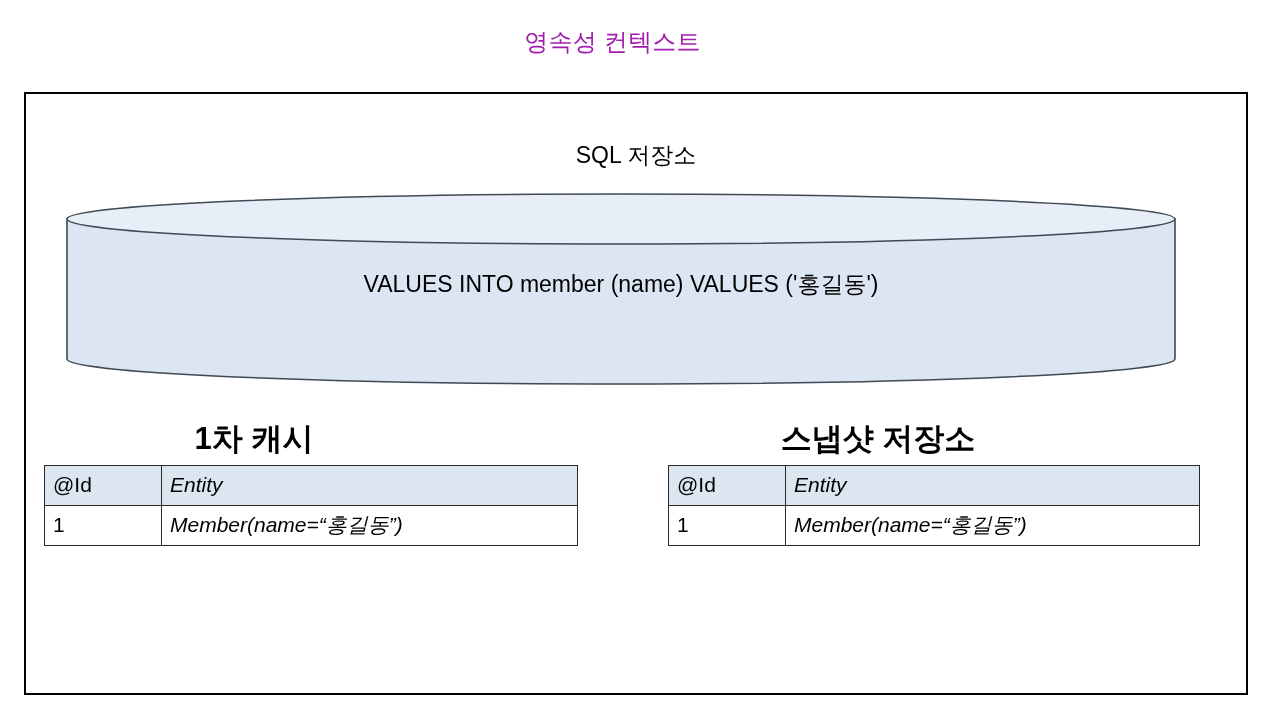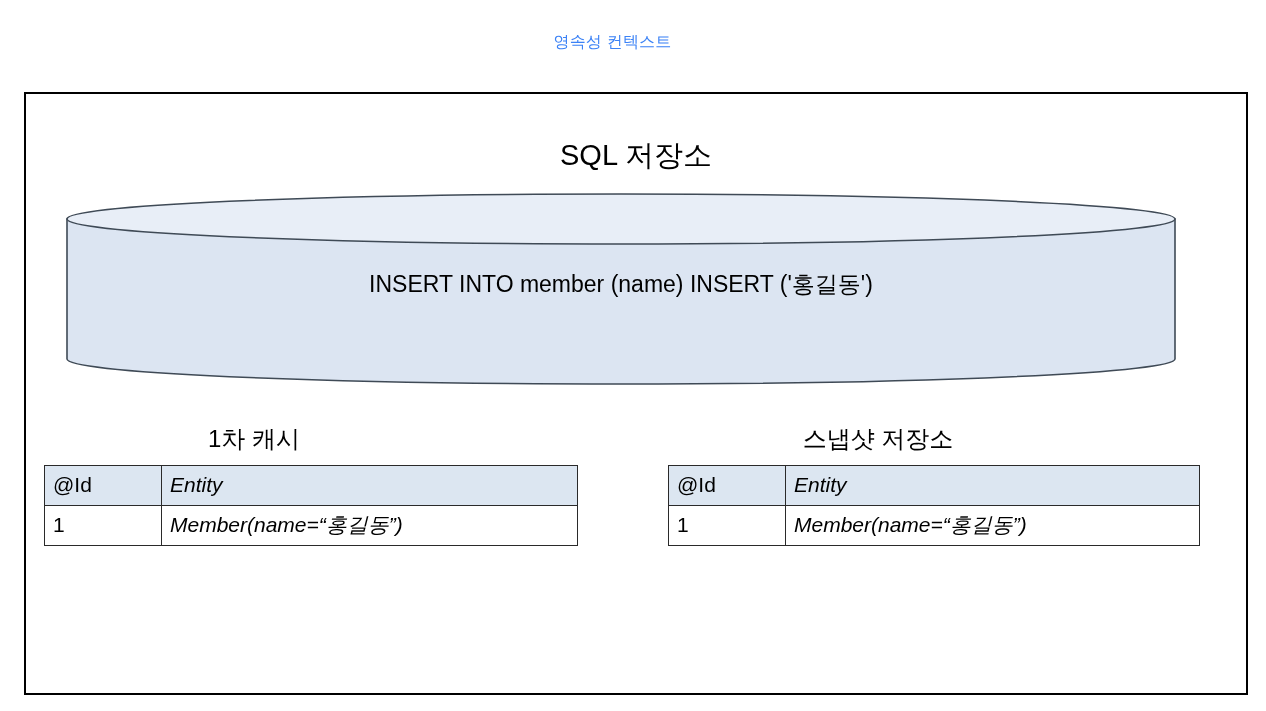--- a/index.html
+++ b/index.html
@@ -16,24 +16,24 @@
     color: #000000;
   }
 
   
   #slide-title {
     position: absolute;
     left: 0;
     top: 26px;
     width: 1225px;
     text-align: center;
-    font-size: 16px;
+    font-size: 24px;
     line-height: 32px;
     letter-spacing: 0.2px;
-    color: #3b82f6;
+    color: #a21caf;
     white-space: nowrap;
   }
 
   
   #context-frame {
     position: absolute;
     left: 24px;
     top: 92px;
     width: 1224px;
     height: 603px;
@@ -42,21 +42,21 @@
     background: #ffffff;
   }
 
   
   #sql-store-label {
     position: absolute;
     left: 24px;
     top: 140px;
     width: 1224px;
     text-align: center;
-    font-size: 29px;
+    font-size: 23px;
     line-height: 30px;
     white-space: nowrap;
   }
 
   
   #sql-cylinder {
     position: absolute;
     left: 66px;
     top: 194px;
     width: 1110px;
@@ -76,24 +76,25 @@
     text-align: center;
     font-size: 23px;
     line-height: 32px;
     white-space: nowrap;
     color: #000;
   }
 
   
   .table-caption {
     position: absolute;
-    font-size: 24px;
+    font-size: 31px;
     line-height: 30px;
     text-align: center;
     white-space: nowrap;
+    font-weight: bold;
   }
   #first-cache-caption {
     left: 44px;
     top: 424px;
     width: 420px;
   }
   #snapshot-caption {
     left: 668px;
     top: 424px;
     width: 420px;
@@ -150,21 +151,21 @@
 
 <div id="sql-cylinder">
   <svg viewBox="0 0 1110 190" preserveAspectRatio="none" aria-hidden="true">
 
     <path d="M1,25 L1,165 A 554 25 0 0 0 1109,165 L1109,25 Z" fill="#dce5f2" stroke="#3f4a56" stroke-width="1.6"></path>
 
     <ellipse cx="555" cy="25" rx="554" ry="25" fill="#e8eef7" stroke="#3f4a56" stroke-width="1.6"></ellipse>
   </svg>
 </div>
 
-<div id="sql-statement">INSERT INTO member (name) INSERT ('홍길동')</div>
+<div id="sql-statement">VALUES INTO member (name) VALUES ('홍길동')</div>
 
 <div id="first-cache-caption" class="table-caption">1차 캐시</div>
 
 <table id="first-cache-table" class="data-table">
   <thead>
     <tr>
       <th class="col-id">@Id</th>
       <th class="col-entity">Entity</th>
     </tr>
   </thead>

